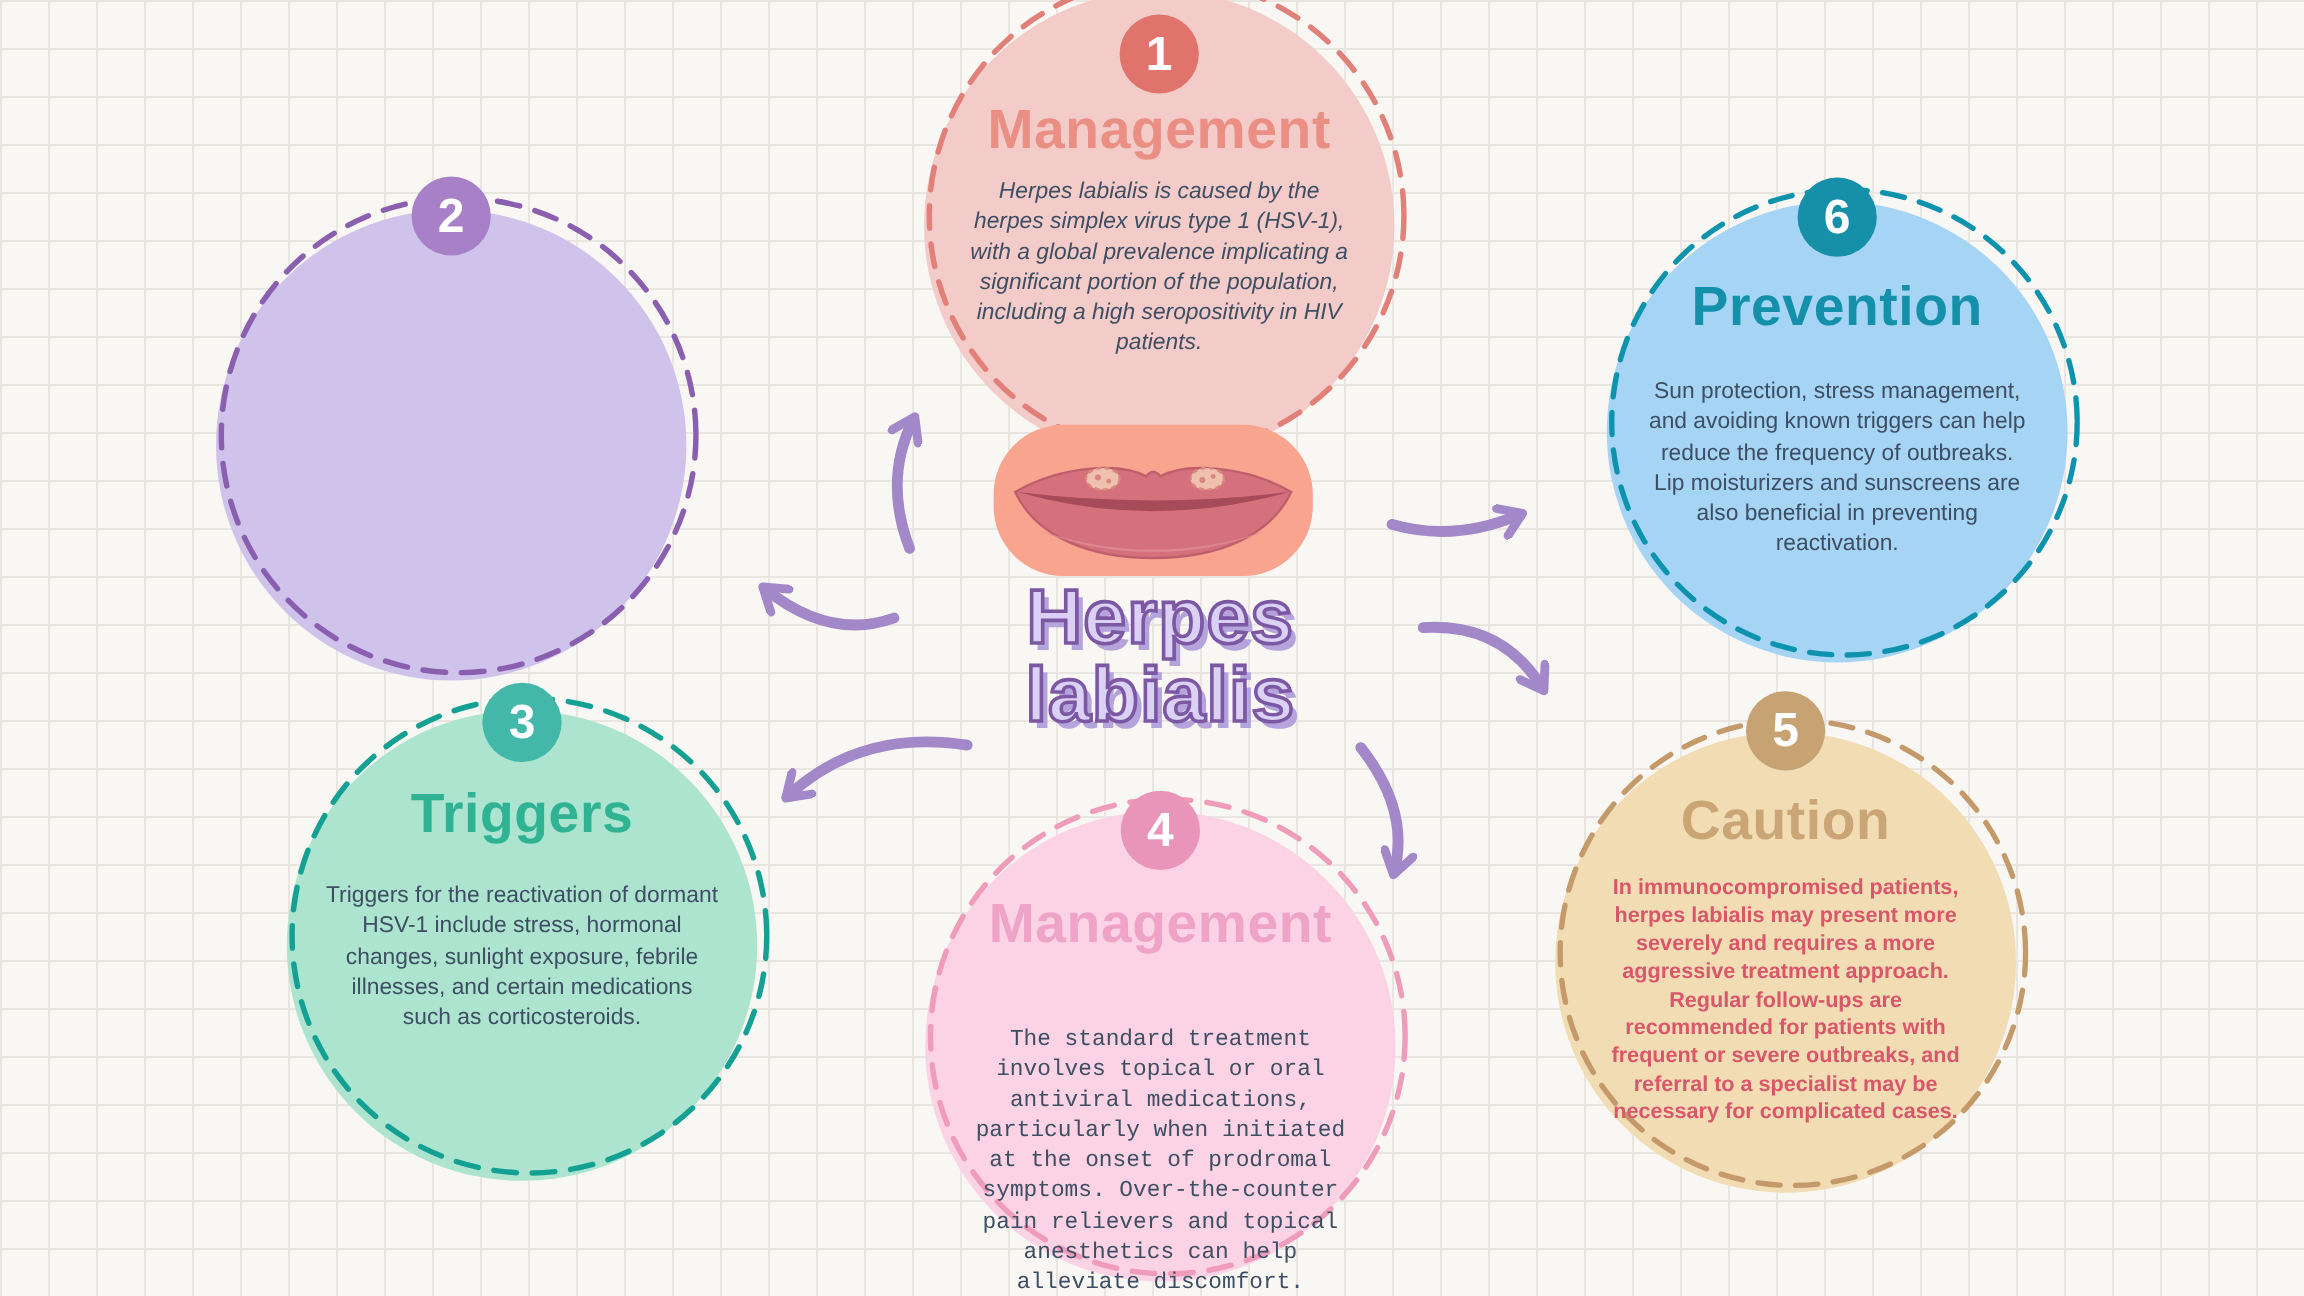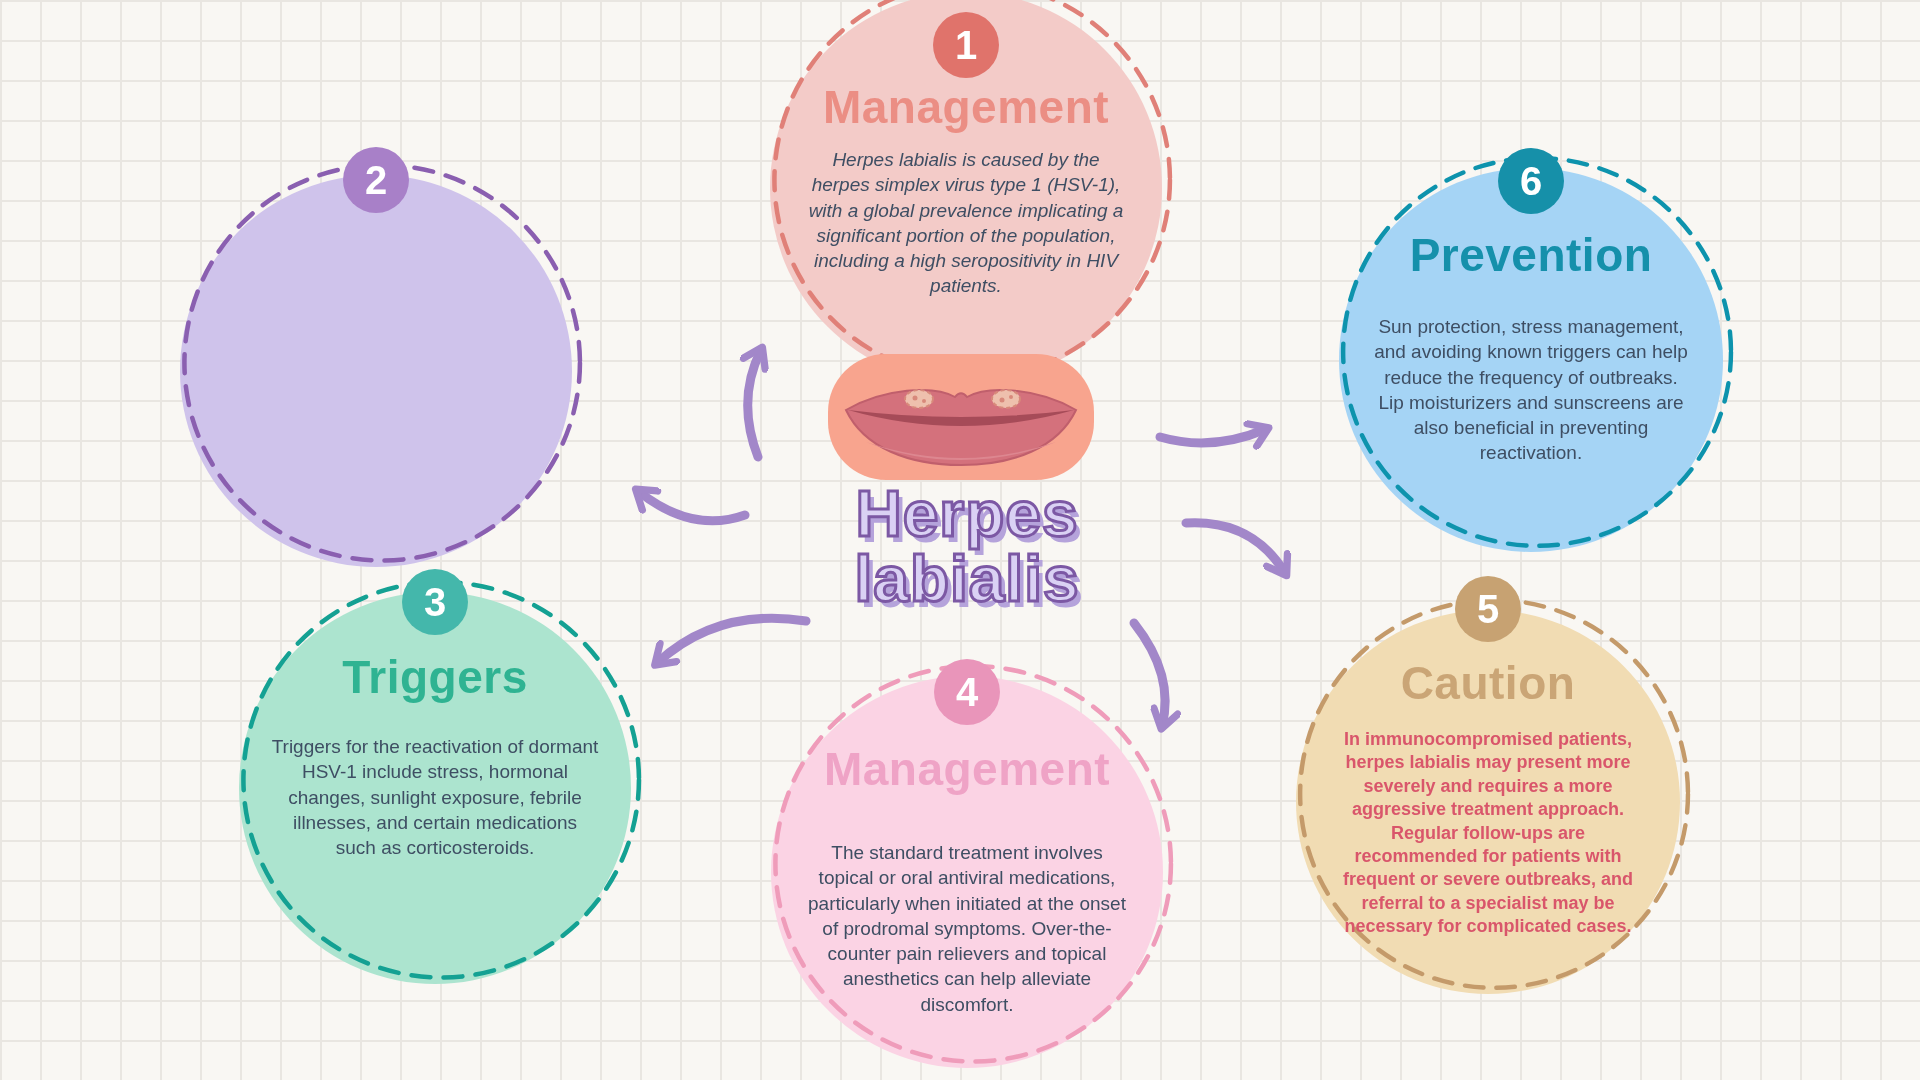--- a/index.html
+++ b/index.html
@@ -67,21 +67,21 @@
   .n5{left:1296px;top:610px; width:384px; height:384px;}
   .n6{left:1339px;top:168px; width:384px; height:384px;}
 
   .n1 .badge{top:20px;}  .n2 .badge{top:-28px;} .n3 .badge{top:-23px;}
   .n4 .badge{top:-17px;} .n5 .badge{top:-34px;} .n6 .badge{top:-20px;}
 
   .n1 h2{top:88px;} .n2 h2{top:72px;} .n3 h2{top:58px;}
   .n4 h2{top:66px;} .n5 h2{top:46px;} .n6 h2{top:60px;}
 
   .n1 p{top:155px;font-style:italic;} .n2 p{top:148px;} .n3 p{top:142px;}
-  .n4 p{top:164px;} .n5 p{top:118px;} .n6 p{top:146px;}
+  .n4 p{top:178px;font-family:Liberation Mono, monospace;} .n5 p{top:118px;} .n6 p{top:146px;}
 
   .n5 p{font-weight:bold; font-size:18px; line-height:1.3; left:9%; width:82%;}
 
   
   .lips{position:absolute; left:826px; top:352px;}
   .center-title{
     position:absolute; left:967px; top:482px; transform:translateX(-50%);
     text-align:center; white-space:nowrap;
     font-size:64px; line-height:65px; font-weight:bold; letter-spacing:1px;
     color:var(--title-fill);

